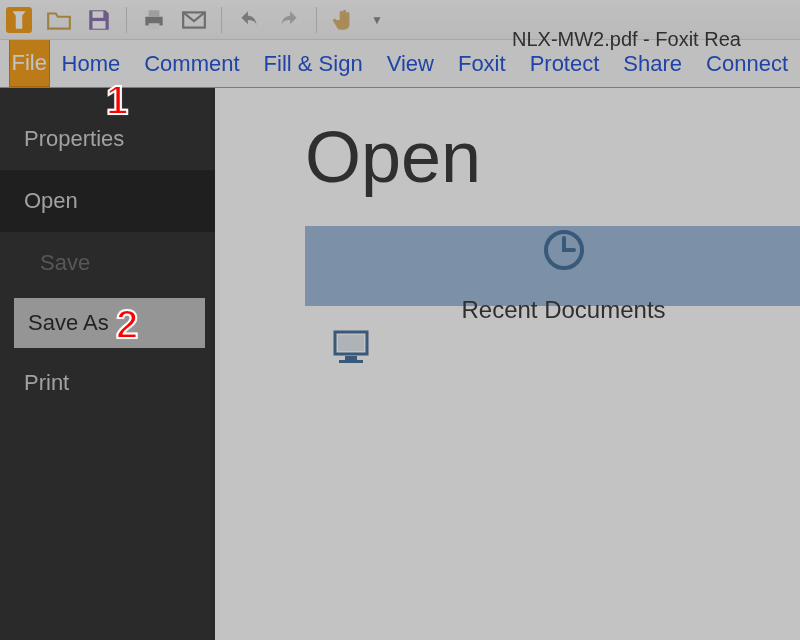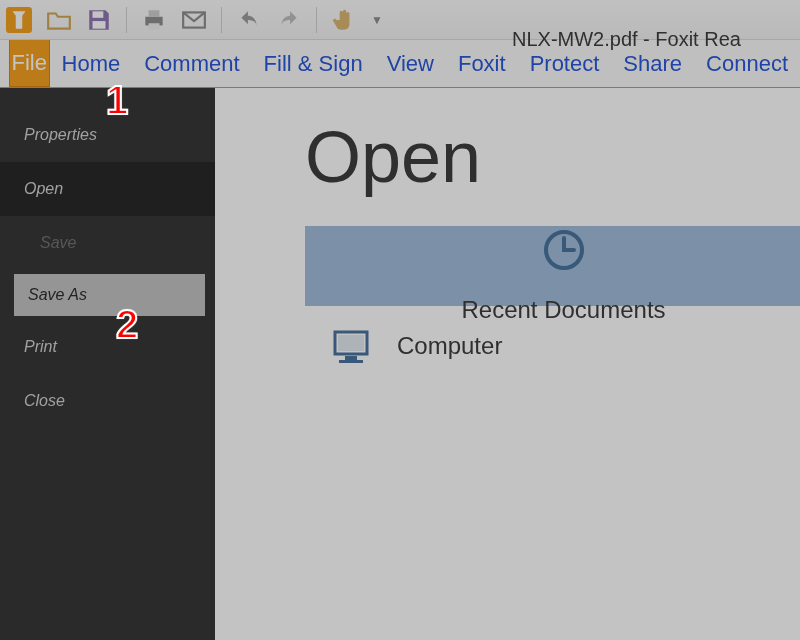--- a/index.html
+++ b/index.html
@@ -63,24 +63,23 @@
   
   .sidebar {
     width:215px;
     background:#2c2c2c;
     display:flex;
     flex-direction:column;
     padding-top:20px;
   }
   .side-item {
     color:#d0d0d0;
-    font-size:16px;
+    font-size:22px;
     padding:18px 24px;
     cursor:pointer;
-    font-style:italic;
   }
   .side-item.dark { background:#1c1c1c; }
   .side-item.disabled { color:#6a6a6a; cursor:default;margin-left:16px; }
   .side-item.selected {
     background:#bfbfbf;
     color:#222;
     border-radius:0;
     margin:4px 10px 4px 14px;
     padding:12px 14px;
   }
@@ -208,21 +207,20 @@
 </div>
 
 <div class="body">
 
   <div class="sidebar">
     <div class="side-item">Properties</div>
     <div class="side-item dark">Open</div>
     <div class="side-item disabled">Save</div>
     <div class="side-item selected">Save As</div>
     <div class="side-item">Print</div>
-    <div class="side-item">Close</div>
   </div>
 
   <div class="main">
     <h1>Open</h1>
 
     <div class="open-row selected">
       <span class="ico">
         <svg viewBox="0 0 48 48">
             <circle cx="24" cy="24" r="18" fill="none" stroke="#3f6d99" stroke-width="4"></circle>
             <path d="M24 12v12h10" fill="none" stroke="#3f6d99" stroke-width="4" stroke-linecap="round"></path>
@@ -233,21 +231,20 @@
 
     <div class="open-row">
       <span class="ico">
         <svg viewBox="0 0 48 48">
             <rect x="8" y="10" width="32" height="22" fill="none" stroke="#3f6d99" stroke-width="3"></rect>
             <rect x="11" y="13" width="26" height="16" fill="#3f6d99" opacity="0.15"></rect>
             <rect x="18" y="34" width="12" height="4" fill="#3f6d99"></rect>
             <rect x="12" y="38" width="24" height="3" fill="#3f6d99"></rect>
           </svg>
       </span>
-      <span>Computer</span>
     </div>
 
   </div>
 </div>
 
 <div class="dim"></div>
 
 <div class="anno n1">1</div>
 <div class="anno n2">2</div>
 

